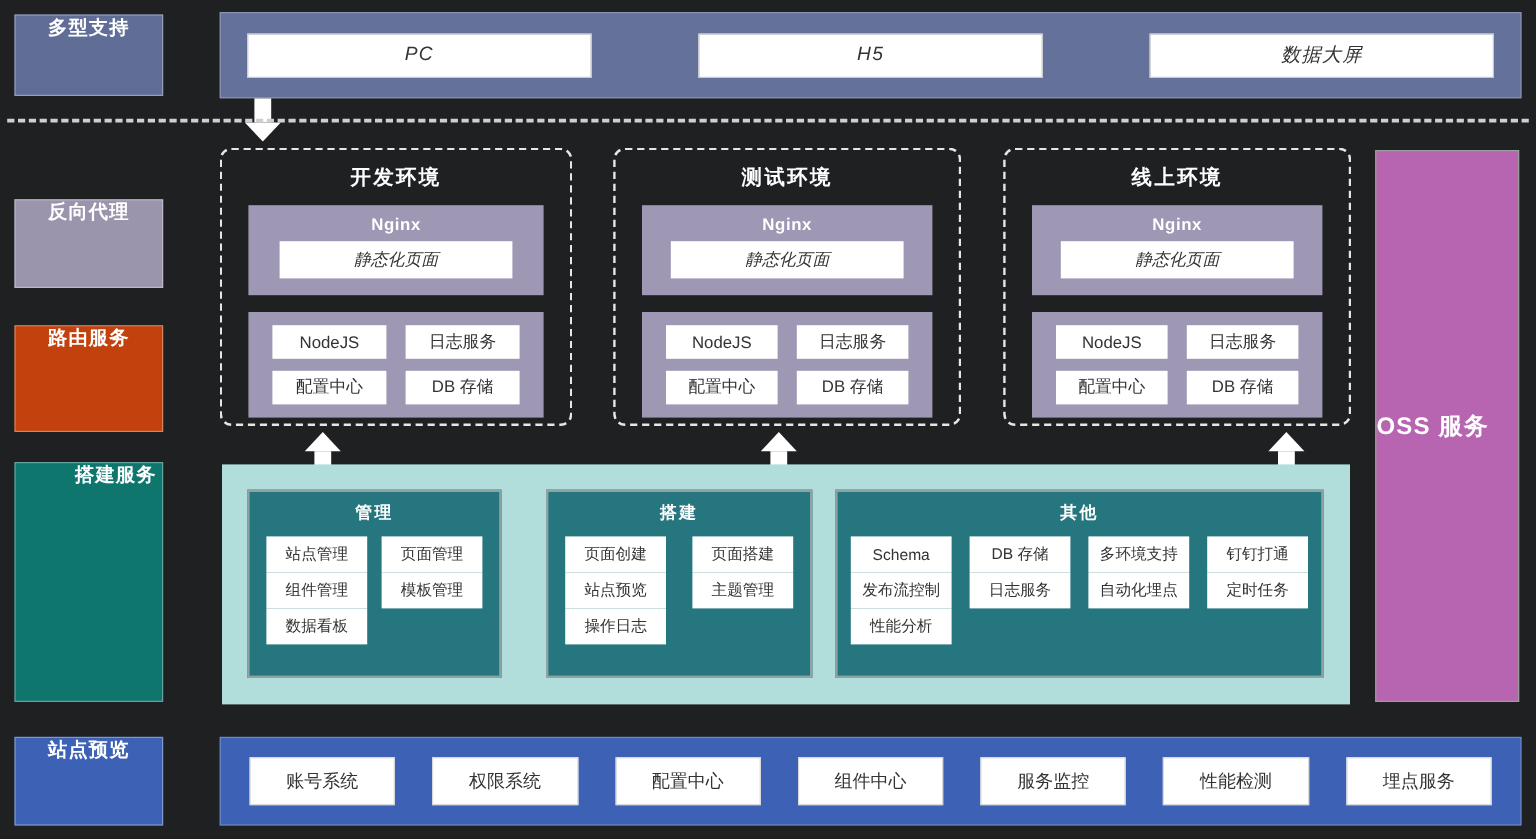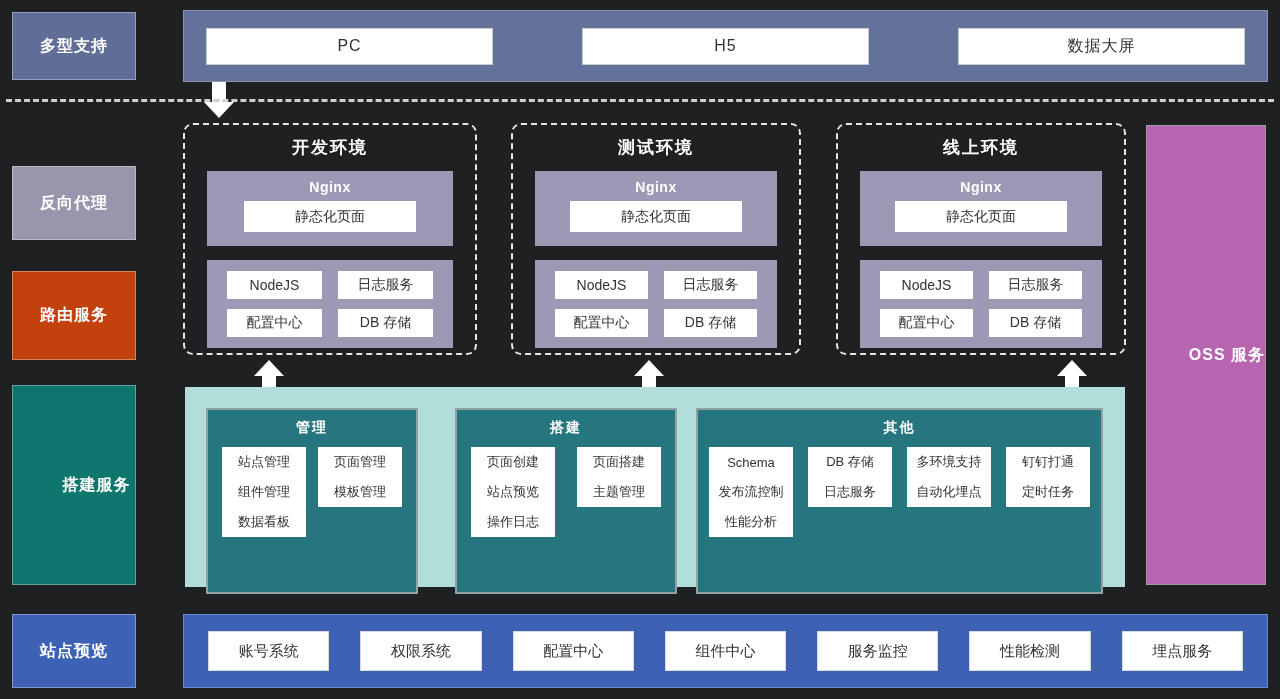--- a/index.html
+++ b/index.html
@@ -3,34 +3,34 @@
 <meta charset="utf-8">
 <style>
   html,body{margin:0;padding:0;background:#1e2022;}
   .canvas{
     position:relative;width:1280px;height:699px;background:#1e2022;
     font-family:"Liberation Sans", sans-serif;overflow:hidden;
   }
   
   .rail-box{
     position:absolute;left:12px;width:124px;box-sizing:border-box;
-    display:flex;align-items:center;justify-content:center;
+    display:flex;align-items:flex-start;justify-content:center;
     color:#fff;font-size:16px;font-weight:600;letter-spacing:1px;
     border:1px solid rgba(255,255,255,.35);
   }
   .lb1{top:12px;height:68px;background:#5f6d97;}
   .lb2{top:166px;height:74px;background:#9b94ad;}
   .lb3{top:271px;height:89px;background:#c2410c;}
   .lb4{top:385px;height:200px;background:#0f766e;padding-left:45px;}
   .lb5{top:614px;height:74px;background:#3d62b5;}
   
   .top-band{
     position:absolute;left:183px;top:10px;width:1085px;height:72px;
     background:#64719b;border:1px solid rgba(255,255,255,.25);box-sizing:border-box;
-    display:flex;align-items:center;justify-content:space-between;padding:0 22px;
+    display:flex;align-items:center;justify-content:space-between;padding:0 22px;font-style:italic;
   }
   .client-box{
     width:287px;height:37px;background:#fff;border:1px solid #c9c9c9;box-sizing:border-box;
     display:flex;align-items:center;justify-content:center;
     font-size:16px;color:#333;letter-spacing:1px;
   }
   
   .sep-dashed{
     position:absolute;left:6px;right:6px;top:99px;height:0;
     border-top:3px dashed #cfcfcf;
@@ -49,51 +49,51 @@
   
   .env{
     position:absolute;top:123px;height:232px;box-sizing:border-box;
     border:2px dashed #e6e6e6;border-radius:10px;
   }
   .env1{left:183px;width:294px;} .env2{left:511px;width:290px;} .env3{left:836px;width:290px;}
   .env-title{margin-top:11px;text-align:center;color:#fff;font-size:17px;font-weight:700;letter-spacing:2px;}
   .nginx-block{margin:12px 22px 0;height:75px;background:#9e98b4;box-sizing:border-box;}
   .nginx-label{padding-top:8px;text-align:center;color:#fff;font-size:14px;font-weight:700;letter-spacing:.5px;}
   .static-box{
-    width:172px;height:31px;margin:6px auto 0;background:#fff;
-    display:flex;align-items:center;justify-content:center;font-size:14px;color:#333;
+    width:194px;height:31px;margin:6px auto 0;background:#fff;
+    display:flex;align-items:center;justify-content:center;font-size:14px;color:#333;font-style:italic;
   }
   .svc-block{
     margin:14px 22px 0;height:88px;background:#9e98b4;box-sizing:border-box;
     display:grid;grid-template-columns:1fr 1fr;gap:10px 16px;padding:11px 20px;
   }
   .svc-item{background:#fff;display:flex;align-items:center;justify-content:center;font-size:14px;color:#333;}
   
   .build-band{
     position:absolute;left:185px;top:387px;width:940px;height:200px;background:#b1dedb;
   }
   .group-box{
-    position:absolute;top:21px;height:186px;background:#26767f;box-sizing:border-box;
+    position:absolute;top:21px;height:157px;background:#26767f;box-sizing:border-box;
     border:2px solid #8fa3a6;
   }
   .g1{left:21px;width:212px;} .g2{left:270px;width:222px;} .g3{left:511px;width:407px;}
   .group-title{padding-top:9px;text-align:center;color:#fff;font-size:14px;font-weight:700;letter-spacing:2px;}
   .group-items{display:grid;justify-content:space-between;row-gap:0;padding:10px 14px 0;}
   .cols2{grid-template-columns:repeat(2,84px);}
   .cols4{grid-template-columns:repeat(4,84px);padding:10px 11px 0;}
   .item-box{
     background:#fff;height:30px;display:flex;align-items:center;justify-content:center;
     font-size:13px;color:#333;white-space:nowrap;
   }
   
   .oss-box{
     position:absolute;left:1146px;top:125px;width:120px;height:460px;background:#b765b0;
     border:1px solid #9d9d9d;box-sizing:border-box;
-    display:flex;align-items:center;justify-content:flex-end;
-    color:#fff;font-size:16px;font-weight:600;letter-spacing:1px;
+    display:flex;align-items:center;justify-content:flex-start;
+    color:#fff;font-size:20px;font-weight:600;letter-spacing:1px;
   }
   
   .bottom-band{
     position:absolute;left:183px;top:614px;width:1085px;height:74px;background:#3d62b5;
     border:1px solid rgba(255,255,255,.25);box-sizing:border-box;
     display:flex;align-items:center;justify-content:space-between;padding:0 24px;gap:31px;
   }
   .ext-box{
     width:133px;height:40px;background:#fff;border:1px solid #d9d9d9;box-sizing:border-box;
     display:flex;align-items:center;justify-content:center;font-size:15px;color:#333;

